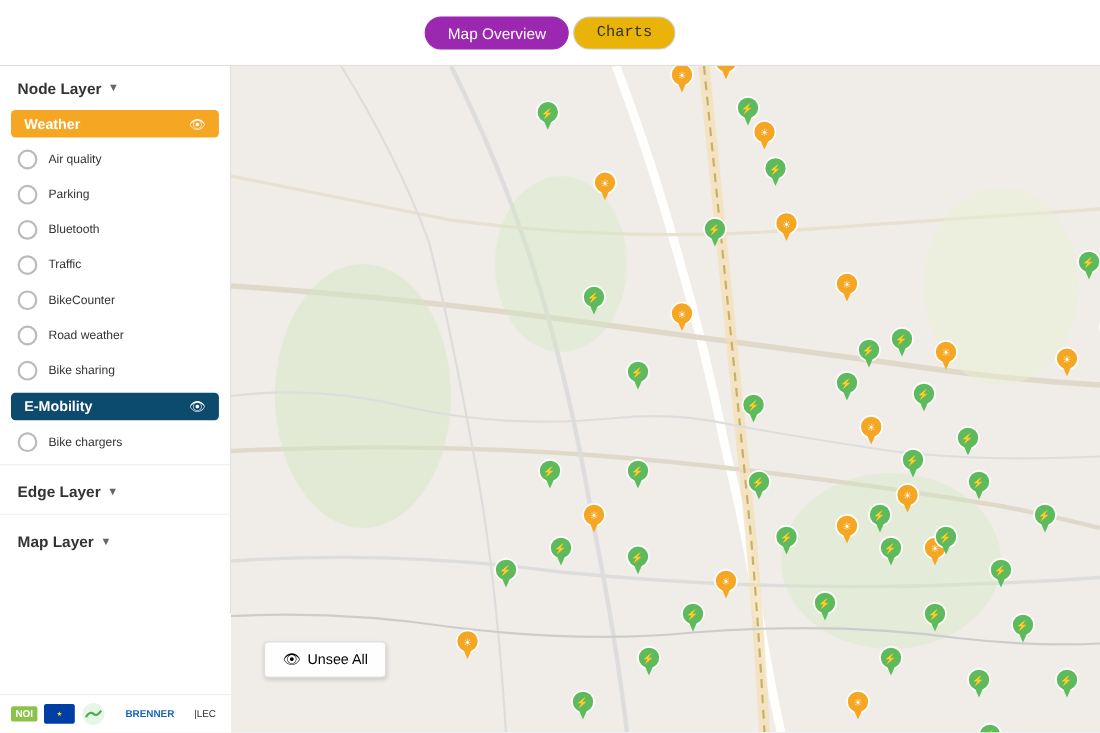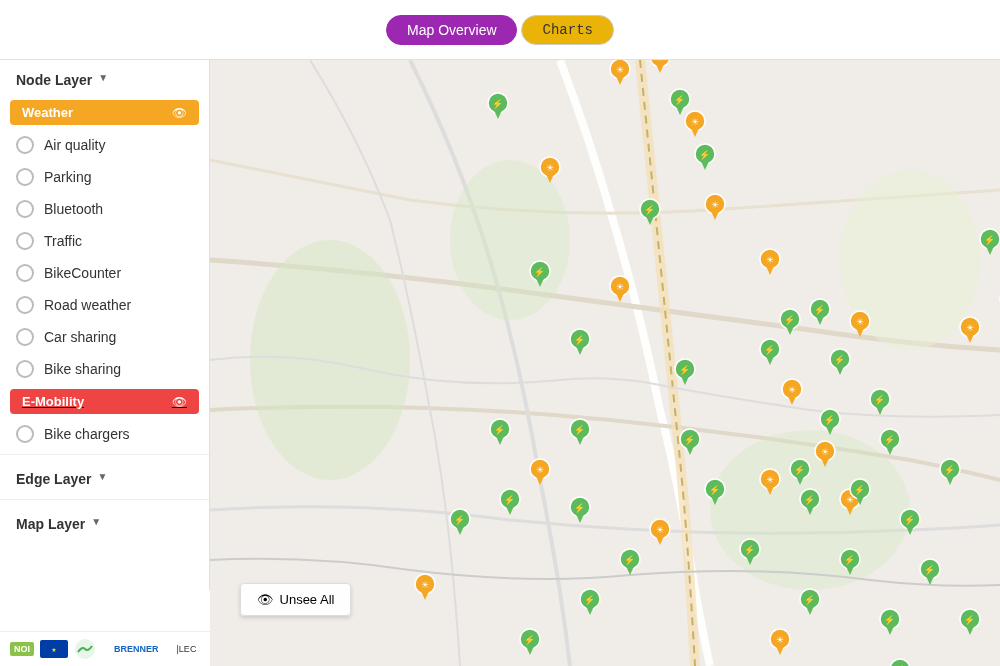--- a/index.html
+++ b/index.html
@@ -74,21 +74,21 @@
     .sidebar {
       width: 210px;
       background: #fff;
       border-right: 1px solid #e0e0e0;
       overflow-y: auto;
       flex-shrink: 0;
       padding-bottom: 10px;
     }
     .section-header {
       display: flex;
-      align-items: flex-start;
+      align-items: center;
       padding: 12px 30px 8px 16px;
       cursor: pointer;
       font-size: 14px;
       font-weight: 600;
       color: #333;
       gap: 6px;
     }
     .section-header .chevron {
       font-size: 10px;
       color: #666;
@@ -108,37 +108,36 @@
       border-radius: 50%;
       border: 2px solid #ccc;
       flex-shrink: 0;
     }
     .toggle-circle.inactive {
       background: transparent;
       border-color: #bbb;
     }
 
     .layer-label {
-      font-size: 14px;
+      font-size: 11px;
       color: #333;
       flex: 1;
     }
 
     .layer-active-bar {
       background: #f5a623;
       border-radius: 4px;
       padding: 5px 12px;
       display: flex;
       align-items: center;
       justify-content: space-between;
       margin: 4px 10px;
     }
     .layer-active-bar.green-bar {
-      background: #ef4444;
-      text-decoration: underline;
+      background: #0c4a6e;
     }
     .layer-active-bar .bar-label {
       color: white;
       font-size: 13px;
       font-weight: 600;
     }
     .bar-icon {
       color: white;
       font-size: 12px;
     }
@@ -296,24 +295,20 @@
       <div class="layer-item">
         <div class="toggle-circle inactive"></div>
         <span class="layer-label">BikeCounter</span>
       </div>
       <div class="layer-item">
         <div class="toggle-circle inactive"></div>
         <span class="layer-label">Road weather</span>
       </div>
       <div class="layer-item">
         <div class="toggle-circle inactive"></div>
-        <span class="layer-label">Car sharing</span>
-      </div>
-      <div class="layer-item">
-        <div class="toggle-circle inactive"></div>
         <span class="layer-label">Bike sharing</span>
       </div>
 
       <div class="layer-active-bar green-bar">
         <span class="bar-label">E-Mobility</span>
         <span class="bar-icon">👁</span>
       </div>
 
       <div class="layer-item">
         <div class="toggle-circle inactive"></div>

